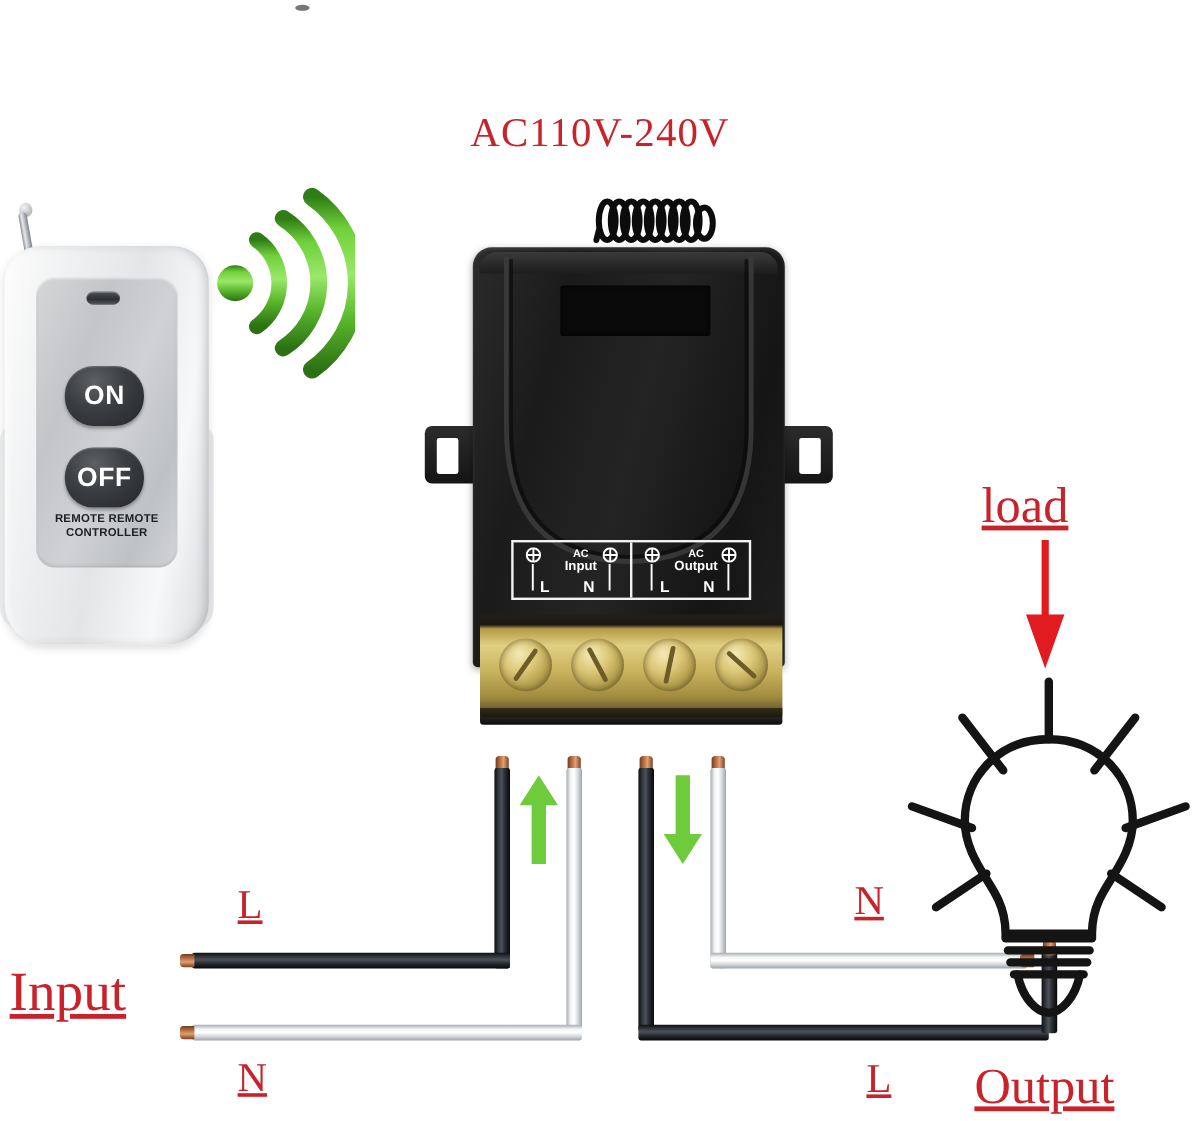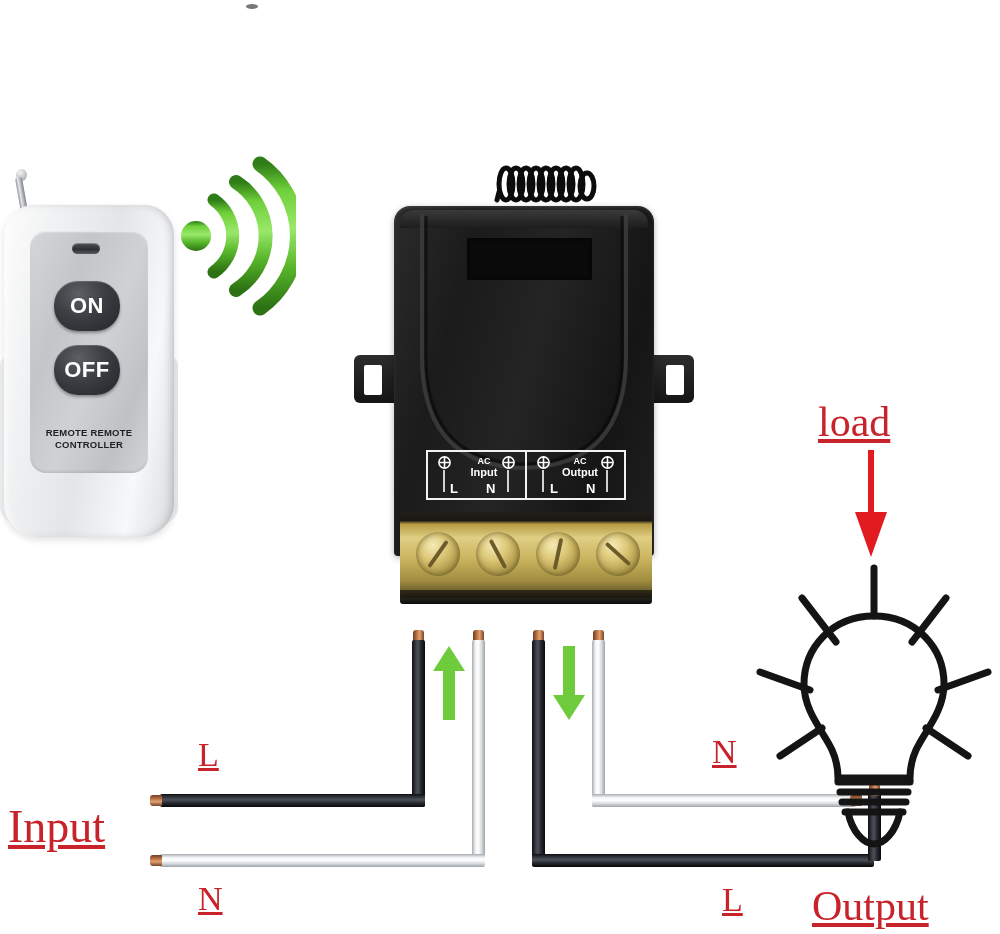--- a/index.html
+++ b/index.html
@@ -103,22 +103,22 @@
     border-radius:24px;
     color:#ffffff;
     font-family:"Liberation Sans", sans-serif;
     font-weight:bold;
     font-size:22px;
     text-align:center;
     display:flex;align-items:center;justify-content:center;
     box-shadow:0 2px 3px rgba(0,0,0,.35), inset 0 1px 1px rgba(255,255,255,.18);
     letter-spacing:0.5px;
   }
-  .rm-btn-on{top:76px;}
-  .rm-btn-off{top:140px;text-align:right;}
+  .rm-btn-on{top:100px;}
+  .rm-btn-off{top:168px;text-align:right;}
   .rm-brand{
     left:26px;top:222px;width:118px;
     text-align:center;
     font-family:"Liberation Sans", sans-serif;
     font-weight:bold;
     font-size:9.5px;
     line-height:12px;
     color:#1d1f22;
     letter-spacing:0.2px;
   }
@@ -259,20 +259,21 @@
   .speck{left:246px;top:4px;width:12px;height:5px;
     background:#4a4a4a;border-radius:50%;opacity:.75;}
 </style>
 </head>
 <body>
 
 <div id="stage">
 
   <div class="abs speck"></div>
 
+  <div class="abs title-sub">AC110V-240V</div>
 
   <div class="abs" id="remote">
     <div class="abs rm-antenna-tip"></div>
     <div class="abs rm-antenna"></div>
     <div class="abs rm-wing-l"></div>
     <div class="abs rm-wing-r"></div>
     <div class="abs rm-body"></div>
     <div class="abs rm-panel"></div>
     <div class="abs rm-led"></div>
     <div class="abs rm-btn rm-btn-on">ON</div>

